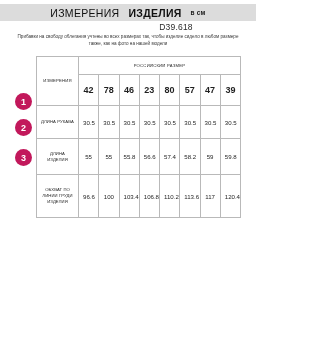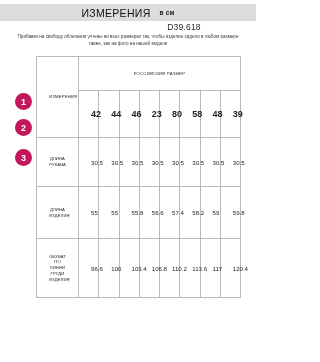--- a/index.html
+++ b/index.html
@@ -41,21 +41,21 @@
     font-size: 6.5px;
     font-weight: 700;
     color: #1a1a1a;
     letter-spacing: 0.2px;
     white-space: nowrap;
   }
 
   
   .code {
     position: absolute;
-    left: 8px;
+    left: 0;
     top: 22px;
     width: 256px;
     text-align: center;
     font-size: 8.5px;
     color: #2b2b2b;
     letter-spacing: 0.2px;
     padding-left: 48px;
   }
   .desc {
     position: absolute;
@@ -78,21 +78,21 @@
   table.sizes {
     border-collapse: collapse;
     width: 204px;
     table-layout: fixed;
   }
   table.sizes th,
   table.sizes td {
     border: 0.6px solid #b9b9b9;
     text-align: center;
     vertical-align: middle;
-    padding: 12px;
+    padding: 4px;
     color: #1f1f1f;
   }
   .col-label { width: 42px; }
   .col-size  { width: 20.25px; }
 
   .grouphead {
     height: 9px;
     font-size: 4.2px;
     font-weight: 400;
     letter-spacing: 0.25px;
@@ -147,20 +147,21 @@
   }
   .badge-1 { top: 93px; }
   .badge-2 { top: 119px; }
   .badge-3 { top: 149px; }
 </style>
 </head>
 <body>
 
 <div class="banner">
   <span class="banner-word light">ИЗМЕРЕНИЯ</span>
+  <span class="banner-word bold">ИЗДЕЛИЯ</span>
   <span class="banner-unit">в см</span>
 </div>
 
 <div class="code">D39.618</div>
 
 <div class="desc">Прибавки на свободу облегания учтены во всех размерах так, чтобы изделие сидело в любом размере также, как на фото на нашей модели</div>
 
 <div class="table-wrap">
   <table class="sizes">
     <colgroup>
@@ -174,26 +175,26 @@
         <col class="col-size">
         <col class="col-size">
     </colgroup>
     <thead>
       <tr>
         <th rowspan="2" class="measure-head">ИЗМЕРЕНИЯ</th>
         <th colspan="8" class="grouphead">РОССИЙСКИЙ РАЗМЕР</th>
       </tr>
       <tr>
         <th class="size-head">42</th>
-        <th class="size-head">44</th>
+        <th class="size-head">78</th>
         <th class="size-head">46</th>
         <th class="size-head">23</th>
         <th class="size-head">80</th>
-        <th class="size-head">58</th>
-        <th class="size-head">48</th>
+        <th class="size-head">57</th>
+        <th class="size-head">47</th>
         <th class="size-head">39</th>
       </tr>
     </thead>
     <tbody>
       <tr class="r1">
         <td class="row-label">ДЛИНА РУКАВА</td>
         <td class="val">30.5</td>
         <td class="val">30.5</td>
         <td class="val">30.5</td>
         <td class="val">30.5</td>

